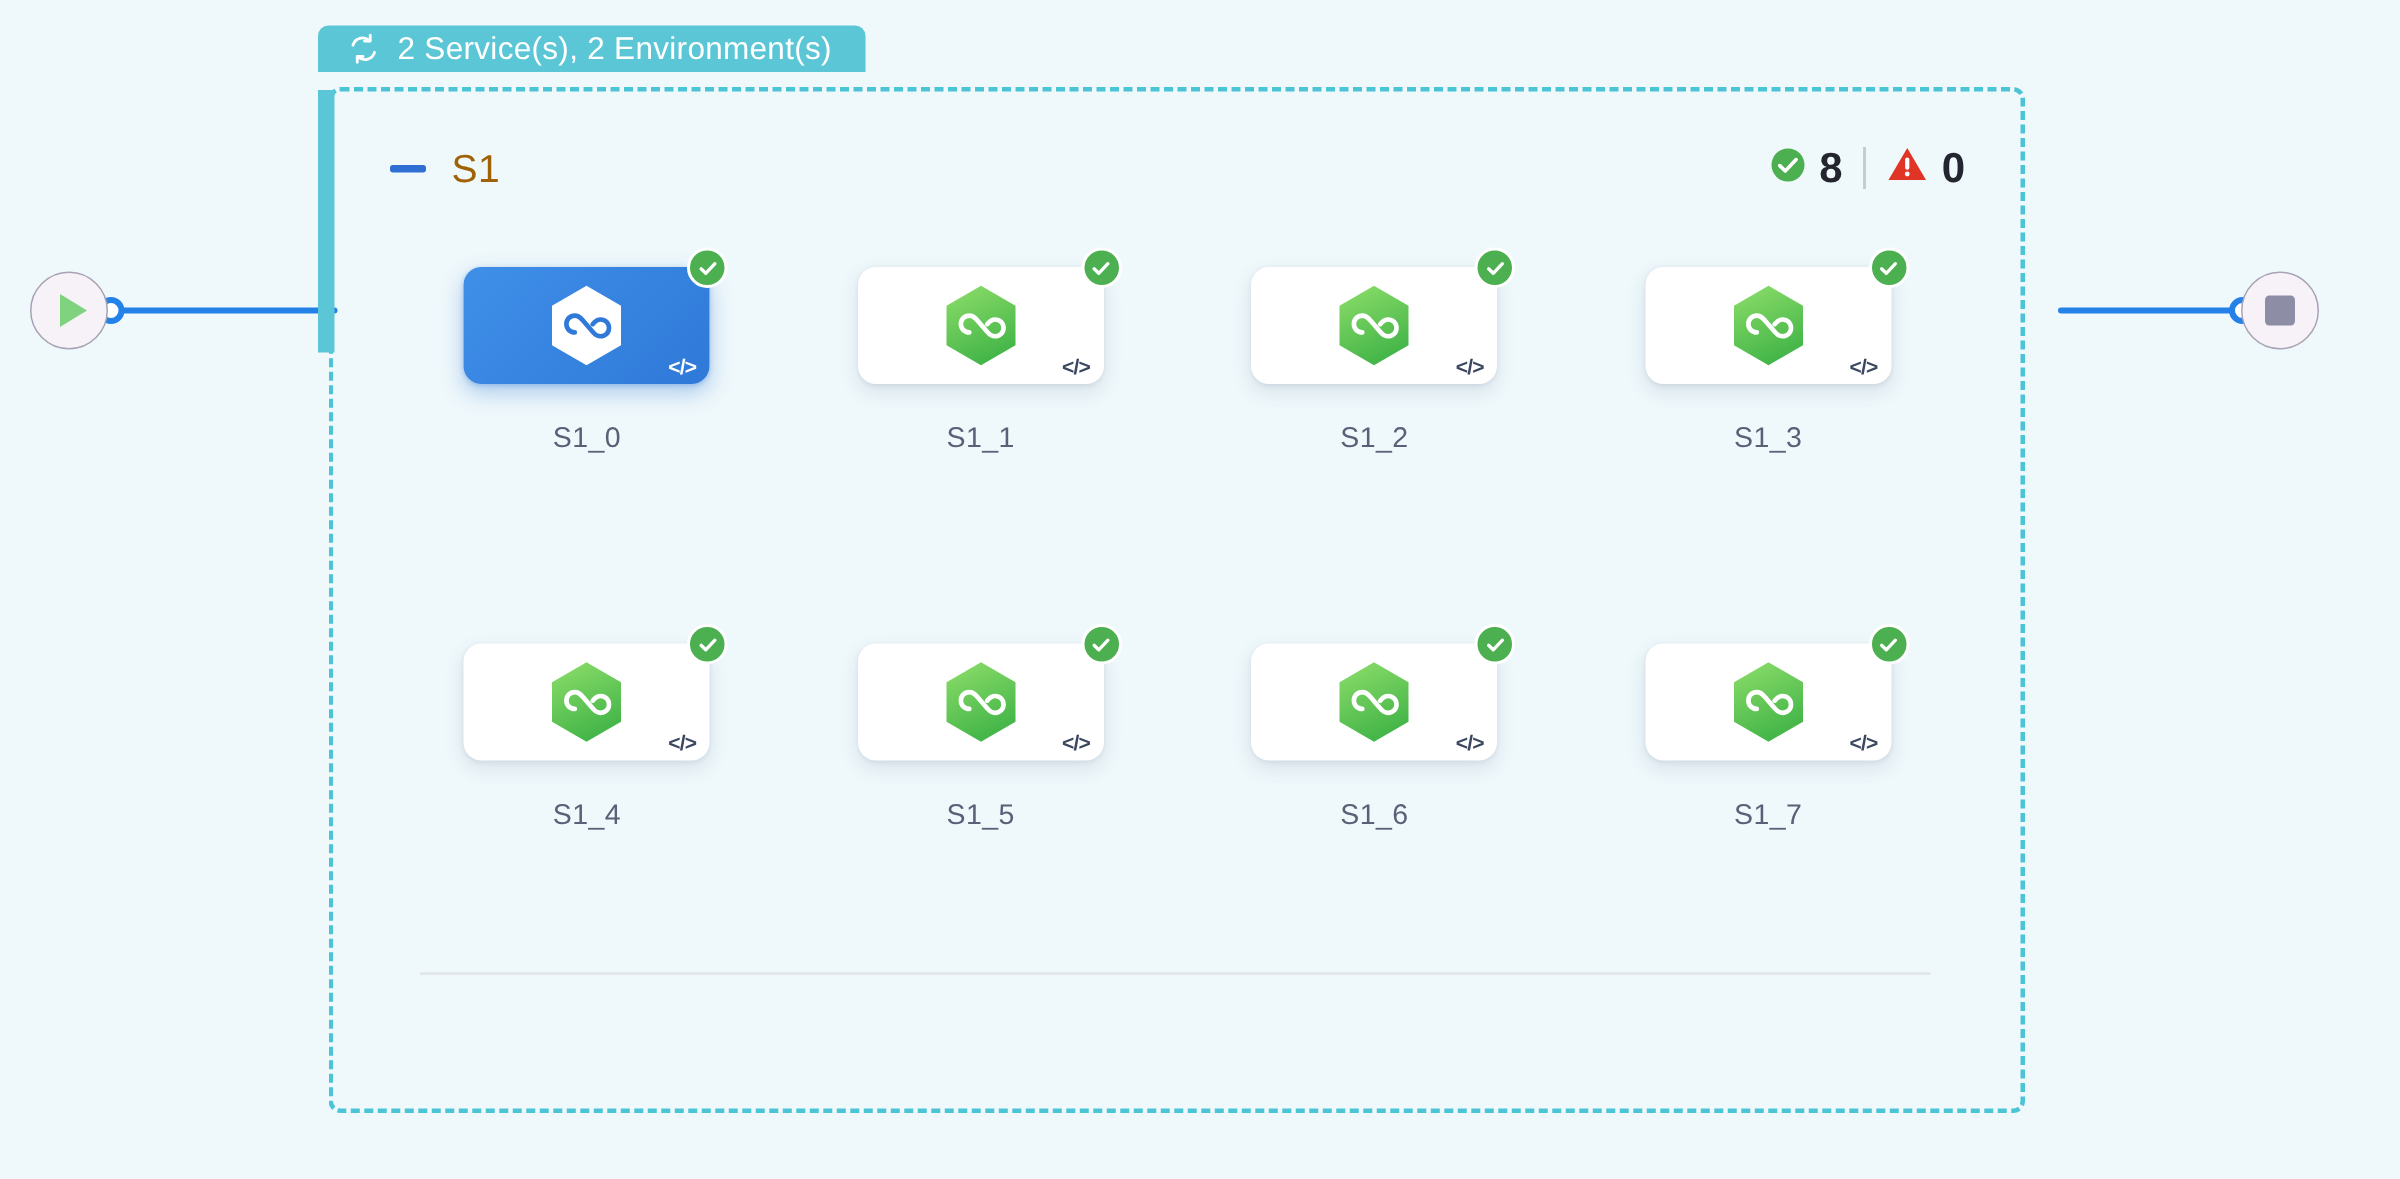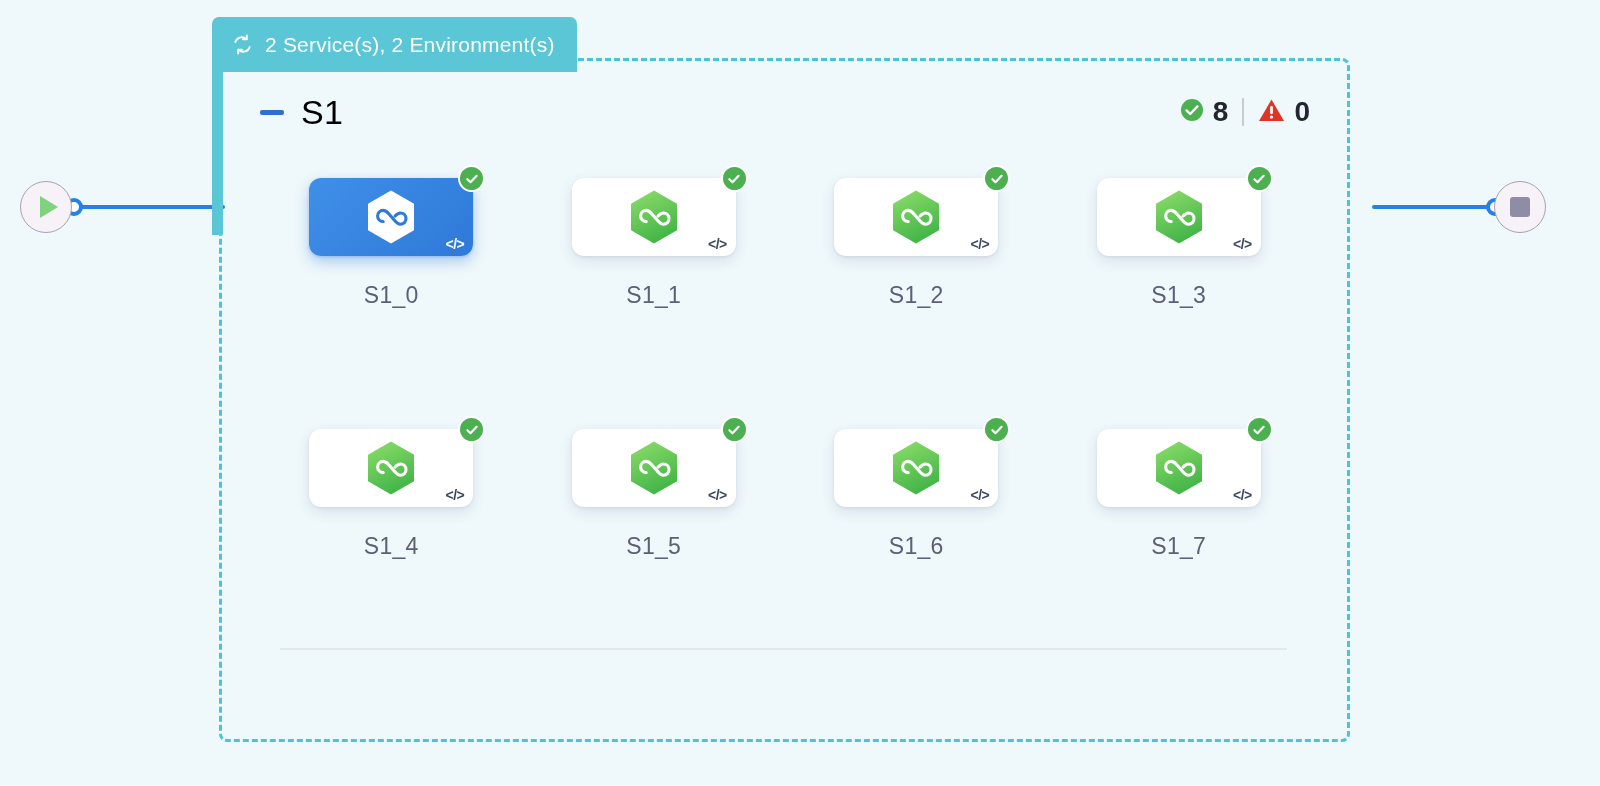--- a/index.html
+++ b/index.html
@@ -72,21 +72,21 @@
     width: 20px; height: 20px;
     background: #8d8da6;
     border-radius: 3px;
   }
 
   
   #group-badge {
     position: absolute;
     left: 212px;
     top: 17px;
-    height: 55px;
+    height: 31px;
     background: #5bc6d6;
     border-radius: 7px 7px 0 0;
     display: flex;
     align-items: center;
     gap: 11px;
     padding: 0 22px 0 19px;
     box-sizing: border-box;
     color: #ffffff;
     font-size: 21px;
     font-weight: 400;
@@ -136,22 +136,22 @@
     cursor: pointer;
   }
   .minus-icon {
     width: 24px;
     height: 5px;
     background: #2f6fd4;
     border-radius: 2px;
     display: block;
   }
   #group-title {
-    font-size: 34px;
-    color: #000000;
+    font-size: 26px;
+    color: #a16207;
     font-weight: 400;
     letter-spacing: .3px;
   }
 
   #status-counts {
     display: flex;
     align-items: center;
     gap: 14px;
   }
   .status-pair {
@@ -229,21 +229,21 @@
     background: #4caf50;
     border: 2.5px solid #ffffff;
     box-sizing: border-box;
     display: flex;
     align-items: center;
     justify-content: center;
   }
 
   .node-label {
     margin-top: 26px;
-    font-size: 23px;
+    font-size: 19px;
     color: #5a6077;
     letter-spacing: .3px;
   }
 
   
   #group-divider {
     position: absolute;
     left: 280px;
     top: 648px;
     width: 1007px;

